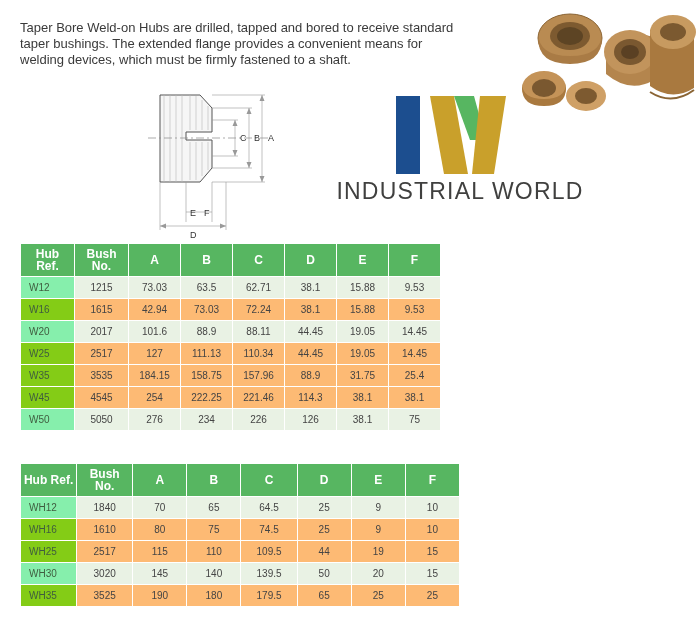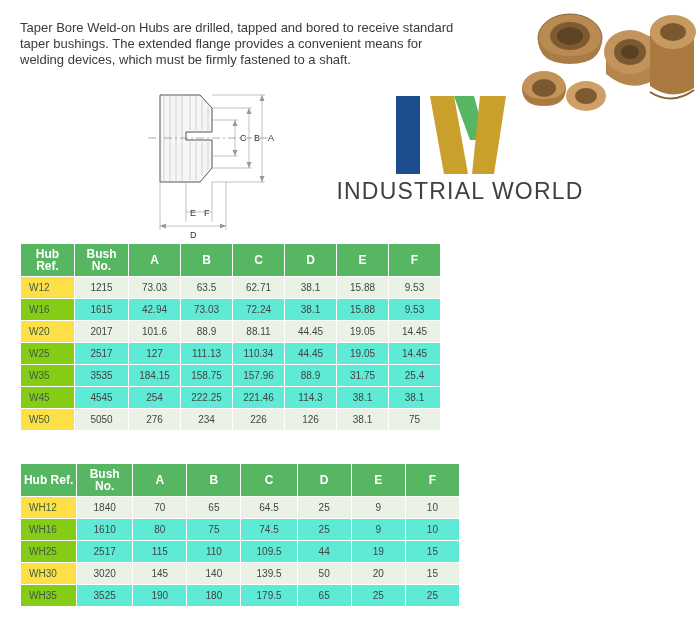--- a/index.html
+++ b/index.html
@@ -94,30 +94,30 @@
     line-height: 12px;
   }
   table.spec td {
     border: 1px solid #ffffff;
     text-align: center;
     padding: 4px 2px;
     color: #444444;
     height: 13px;
   }
   table.spec td.first {
-    background: #fde047;
+    background: #86efac;
     color: #3f5c3f;
     text-align: left;
     padding-left: 8px;
   }
   table.spec td.body {
     background: #e9f2e4;
   }
   table.spec tr.alt td.body {
-    background: #5eead4;
+    background: #fdba74;
   }
   table.spec tr.alt td.first {
     background: #84cc16;
   }
 
   #table1 { left: 20px; top: 243px; width: 420px; }
   #table2 { left: 20px; top: 463px; width: 440px; }
 
   .dim-label {
     font-family: "Liberation Sans", sans-serif;

